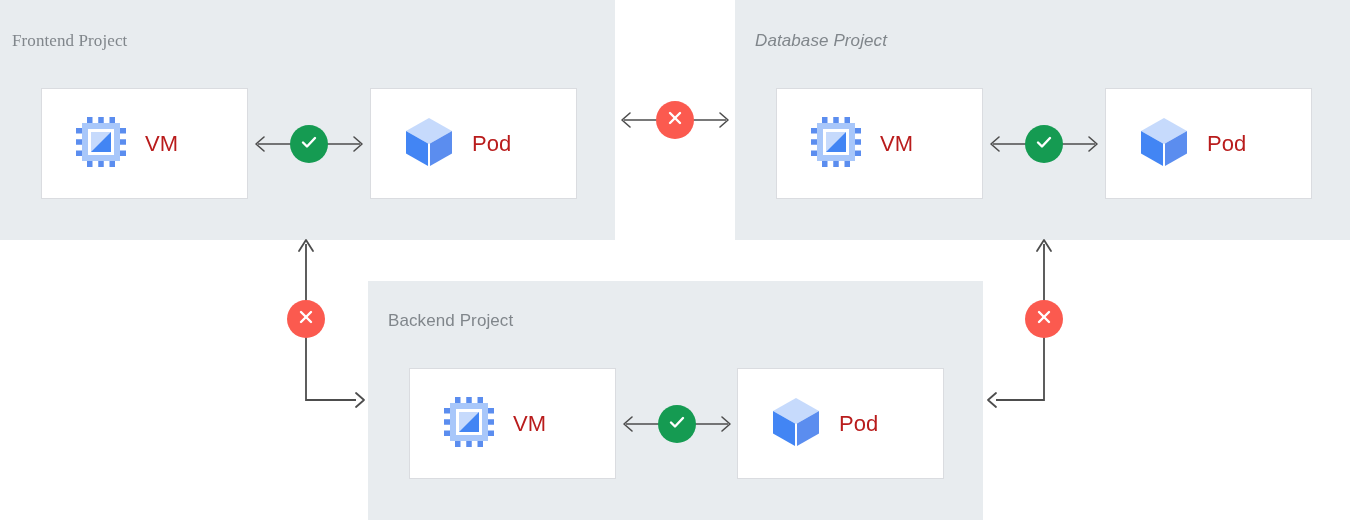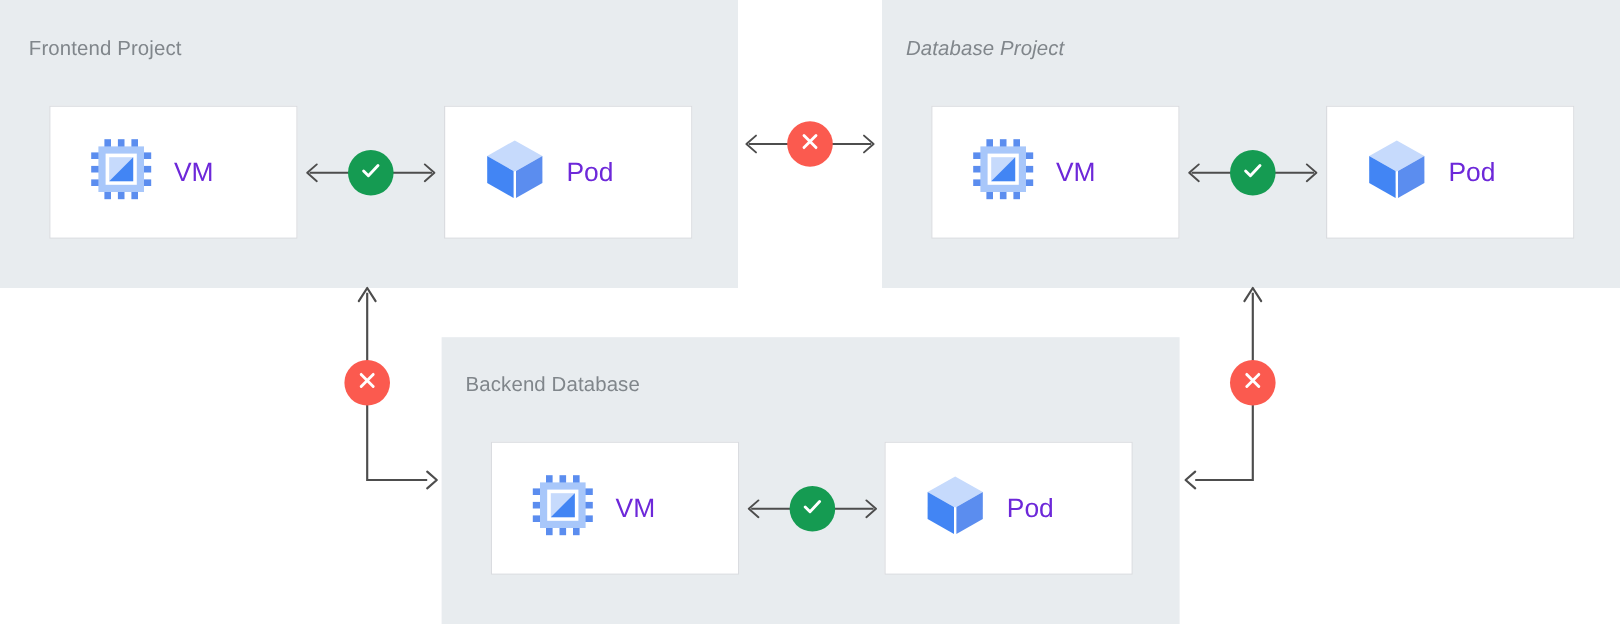--- a/index.html
+++ b/index.html
@@ -35,21 +35,21 @@
     box-sizing: border-box;
     display: flex;
     align-items: center;
   }
   .card-icon {
     display: block;
     flex: 0 0 auto;
   }
   .card-label {
     font-size: 22px;
-    color: #6d28d9;
+    color: #b91c1c;
     white-space: nowrap;
   }
   .connector {
     position: absolute;
     pointer-events: none;
   }
   .badge {
     position: absolute;
     border-radius: 50%;
     display: flex;
@@ -58,21 +58,21 @@
   }
   .badge-ok { background: #159b52; }
   .badge-block { background: #fb5a4f; }
 </style>
 </head>
 <body>
 
 <div id="stage">
 
   <div class="panel" style="left:0px; top:0px; width:615px; height:240px;"></div>
-  <div class="panel-title" style="left:24px; top:31px;">Frontend Project</div>
+  <div class="panel-title" style="left:12px; top:31px;font-family:Liberation Serif, serif;">Frontend Project</div>
 
   <div class="card" style="left:41px; top:88px; width:207px; height:111px; padding-left:33px;">
     <span class="card-icon">
       <svg width="52" height="52" viewBox="0 0 52 52" aria-hidden="true">
         <g fill="#5b8def">
           <rect x="12" y="1" width="5.5" height="9"></rect>
             <rect x="23.25" y="1" width="5.5" height="9"></rect>
             <rect x="34.5" y="1" width="5.5" height="9"></rect>
           <rect x="12" y="42" width="5.5" height="9"></rect>
             <rect x="23.25" y="42" width="5.5" height="9"></rect>
@@ -184,21 +184,21 @@
   <div class="badge badge-block" style="left:656px; top:101px; width:38px; height:38px;">
     <span>
       <svg width="20" height="20" viewBox="0 0 20 20" aria-hidden="true">
         <line x1="5" y1="5" x2="15" y2="15" stroke="#ffffff" stroke-width="2.4" stroke-linecap="round"></line>
         <line x1="15" y1="5" x2="5" y2="15" stroke="#ffffff" stroke-width="2.4" stroke-linecap="round"></line>
       </svg>
     </span>
   </div>
 
   <div class="panel" style="left:368px; top:281px; width:615px; height:239px;"></div>
-  <div class="panel-title" style="left:388px; top:311px;">Backend Database</div>
+  <div class="panel-title" style="left:388px; top:311px;">Backend Project</div>
 
   <div class="card" style="left:409px; top:368px; width:207px; height:111px; padding-left:33px;">
     <span class="card-icon">
       <svg width="52" height="52" viewBox="0 0 52 52" aria-hidden="true">
         <g fill="#5b8def">
           <rect x="12" y="1" width="5.5" height="9"></rect>
             <rect x="23.25" y="1" width="5.5" height="9"></rect>
             <rect x="34.5" y="1" width="5.5" height="9"></rect>
           <rect x="12" y="42" width="5.5" height="9"></rect>
             <rect x="23.25" y="42" width="5.5" height="9"></rect>

